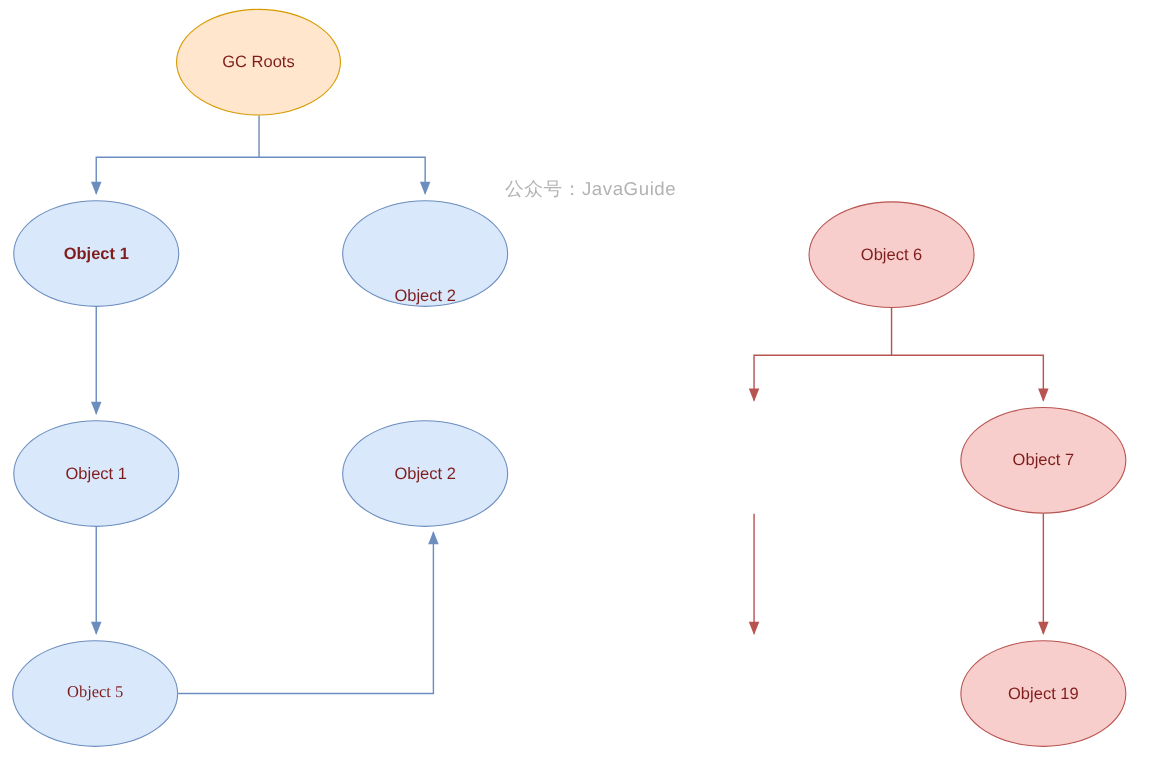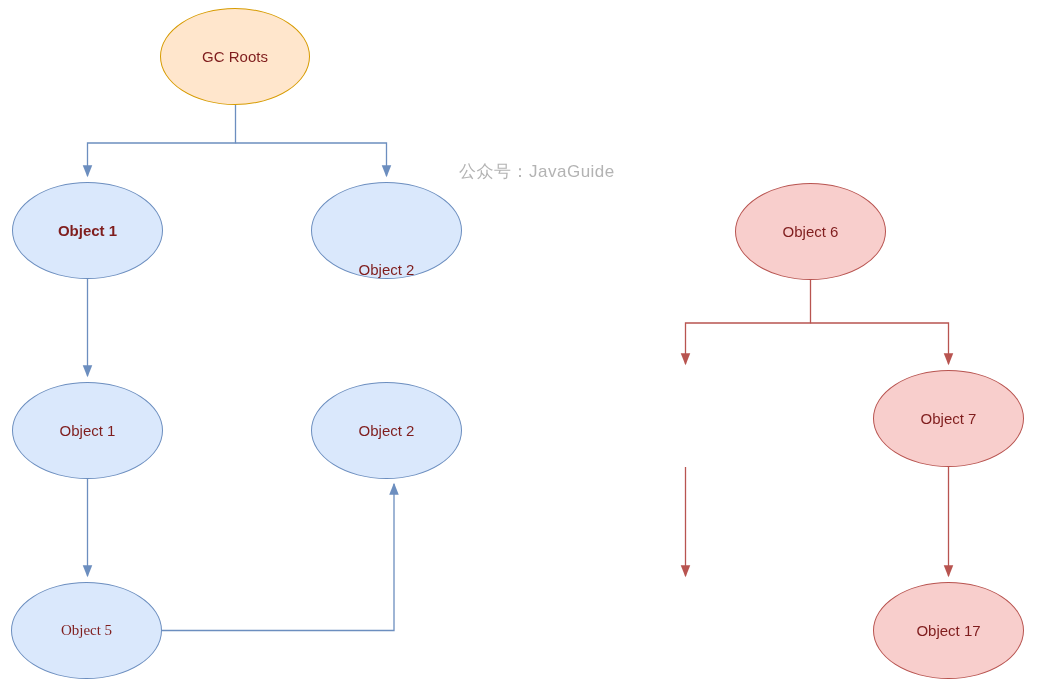--- a/index.html
+++ b/index.html
@@ -106,20 +106,20 @@
     <span>Object 5</span>
   </div>
 
   <div class="node node-red pos-obj6">
     <span>Object 6</span>
   </div>
   <div class="node node-red pos-obj8">
     <span>Object 7</span>
   </div>
   <div class="node node-red pos-obj10">
-    <span>Object 17</span>
+    <span>Object 19</span>
   </div>
 
   <div class="watermark">
     <div>公众号：JavaGuide</div>
   </div>
 
 </div>
 
 </body></html>

